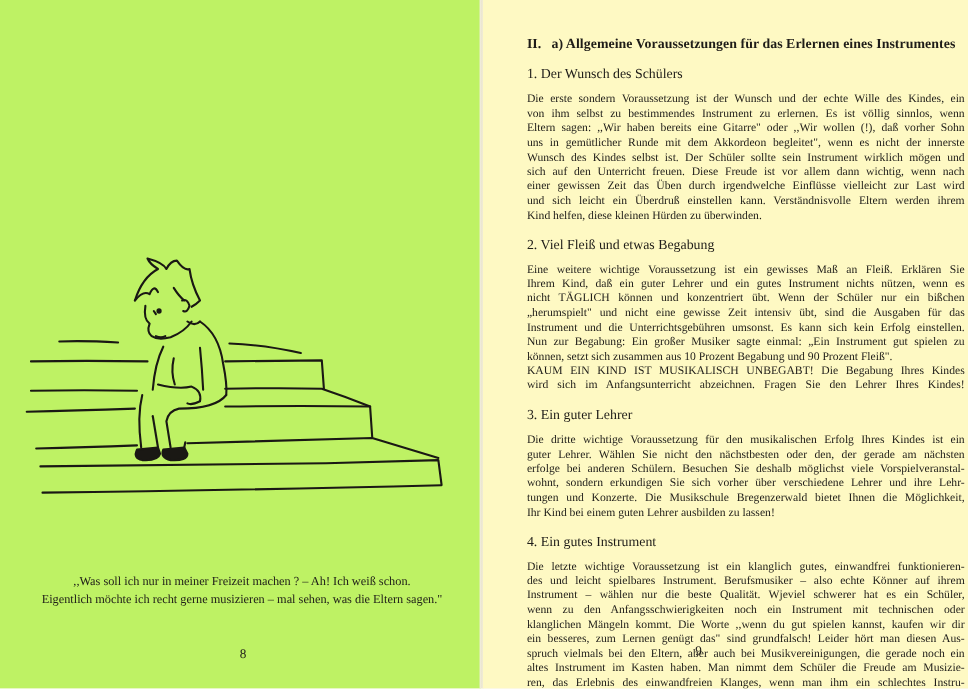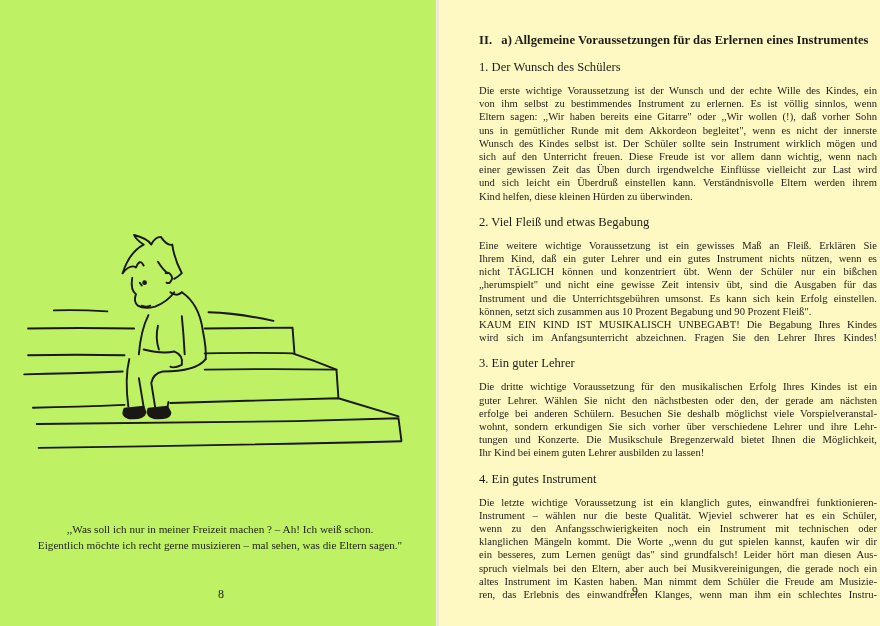--- a/index.html
+++ b/index.html
@@ -166,56 +166,58 @@
 
   <div class="page page-right">
     <div class="content">
       <div class="chapter-title">
         <span class="num">II.</span>
         <span>a) Allgemeine Voraussetzungen für das Erlernen eines Instrumentes</span>
       </div>
 
       <div class="section-title">1. Der Wunsch des Schülers</div>
       <div class="para">
-        <span class="line">Die erste wichtige Voraussetzung ist der Wunsch und der echte Wille des Kindes, ein</span>
+        <span class="line">Die erste sondern Voraussetzung ist der Wunsch und der echte Wille des Kindes, ein</span>
         <span class="line">von ihm selbst zu bestimmendes Instrument zu erlernen. Es ist völlig sinnlos, wenn</span>
         <span class="line">Eltern sagen: ,,Wir haben bereits eine Gitarre" oder ,,Wir wollen (!), daß vorher Sohn</span>
         <span class="line">uns in gemütlicher Runde mit dem Akkordeon begleitet", wenn es nicht der innerste</span>
         <span class="line">Wunsch des Kindes selbst ist. Der Schüler sollte sein Instrument wirklich mögen und</span>
         <span class="line">sich auf den Unterricht freuen. Diese Freude ist vor allem dann wichtig, wenn nach</span>
         <span class="line">einer gewissen Zeit das Üben durch irgendwelche Einflüsse vielleicht zur Last wird</span>
         <span class="line">und sich leicht ein Überdruß einstellen kann. Verständnisvolle Eltern werden ihrem</span>
         <span class="line last">Kind helfen, diese kleinen Hürden zu überwinden.</span>
       </div>
 
       <div class="section-title">2. Viel Fleiß und etwas Begabung</div>
       <div class="para">
         <span class="line">Eine weitere wichtige Voraussetzung ist ein gewisses Maß an Fleiß. Erklären Sie</span>
         <span class="line">Ihrem Kind, daß ein guter Lehrer und ein gutes Instrument nichts nützen, wenn es</span>
         <span class="line">nicht TÄGLICH können und konzentriert übt. Wenn der Schüler nur ein bißchen</span>
         <span class="line">„herumspielt" und nicht eine gewisse Zeit intensiv übt, sind die Ausgaben für das</span>
         <span class="line">Instrument und die Unterrichtsgebühren umsonst. Es kann sich kein Erfolg einstellen.</span>
+        <span class="line">Nun zur Begabung: Ein großer Musiker sagte einmal: „Ein Instrument gut spielen zu</span>
         <span class="line last">können, setzt sich zusammen aus 10 Prozent Begabung und 90 Prozent Fleiß".</span>
         <span class="line">KAUM EIN KIND IST MUSIKALISCH UNBEGABT! Die Begabung Ihres Kindes</span>
         <span class="line">wird sich im Anfangsunterricht abzeichnen. Fragen Sie den Lehrer Ihres Kindes!</span>
       </div>
 
       <div class="section-title">3. Ein guter Lehrer</div>
       <div class="para">
         <span class="line">Die dritte wichtige Voraussetzung für den musikalischen Erfolg Ihres Kindes ist ein</span>
         <span class="line">guter Lehrer. Wählen Sie nicht den nächstbesten oder den, der gerade am nächsten</span>
         <span class="line">erfolge bei anderen Schülern. Besuchen Sie deshalb möglichst viele Vorspielveranstal-</span>
         <span class="line">wohnt, sondern erkundigen Sie sich vorher über verschiedene Lehrer und ihre Lehr-</span>
         <span class="line">tungen und Konzerte. Die Musikschule Bregenzerwald bietet Ihnen die Möglichkeit,</span>
         <span class="line last">Ihr Kind bei einem guten Lehrer ausbilden zu lassen!</span>
       </div>
 
       <div class="section-title">4. Ein gutes Instrument</div>
       <div class="para">
         <span class="line">Die letzte wichtige Voraussetzung ist ein klanglich gutes, einwandfrei funktionieren-</span>
+        <span class="line">des und leicht spielbares Instrument. Berufsmusiker – also echte Könner auf ihrem</span>
         <span class="line">Instrument – wählen nur die beste Qualität. Wjeviel schwerer hat es ein Schüler,</span>
         <span class="line">wenn zu den Anfangsschwierigkeiten noch ein Instrument mit technischen oder</span>
         <span class="line">klanglichen Mängeln kommt. Die Worte ,,wenn du gut spielen kannst, kaufen wir dir</span>
         <span class="line">ein besseres, zum Lernen genügt das" sind grundfalsch! Leider hört man diesen Aus-</span>
         <span class="line">spruch vielmals bei den Eltern, aber auch bei Musikvereinigungen, die gerade noch ein</span>
         <span class="line">altes Instrument im Kasten haben. Man nimmt dem Schüler die Freude am Musizie-</span>
         <span class="line">ren, das Erlebnis des einwandfreien Klanges, wenn man ihm ein schlechtes Instru-</span>
 
       </div>
     </div>

